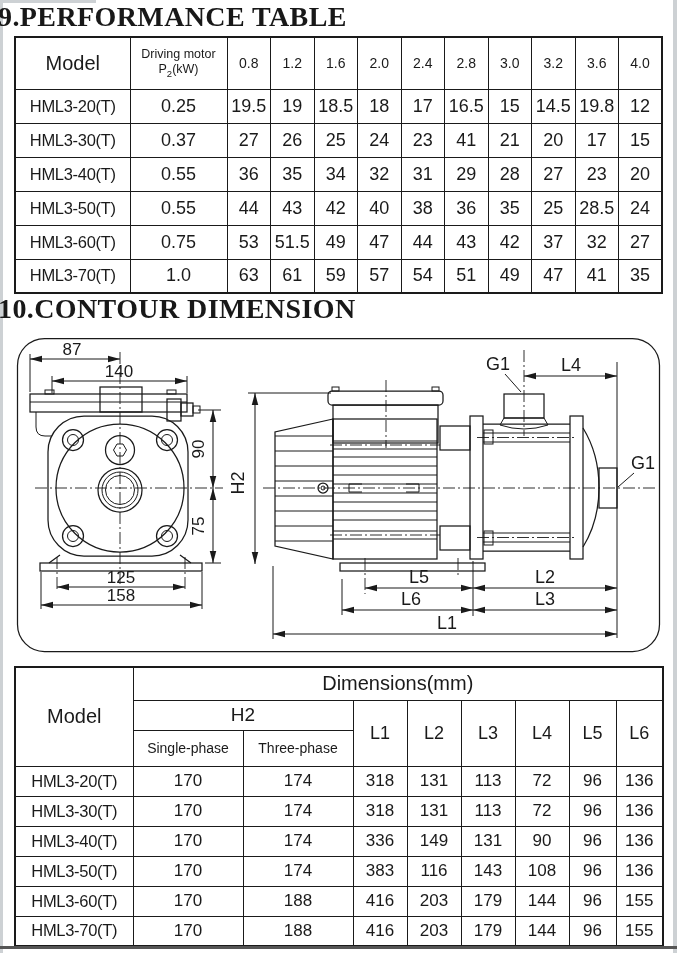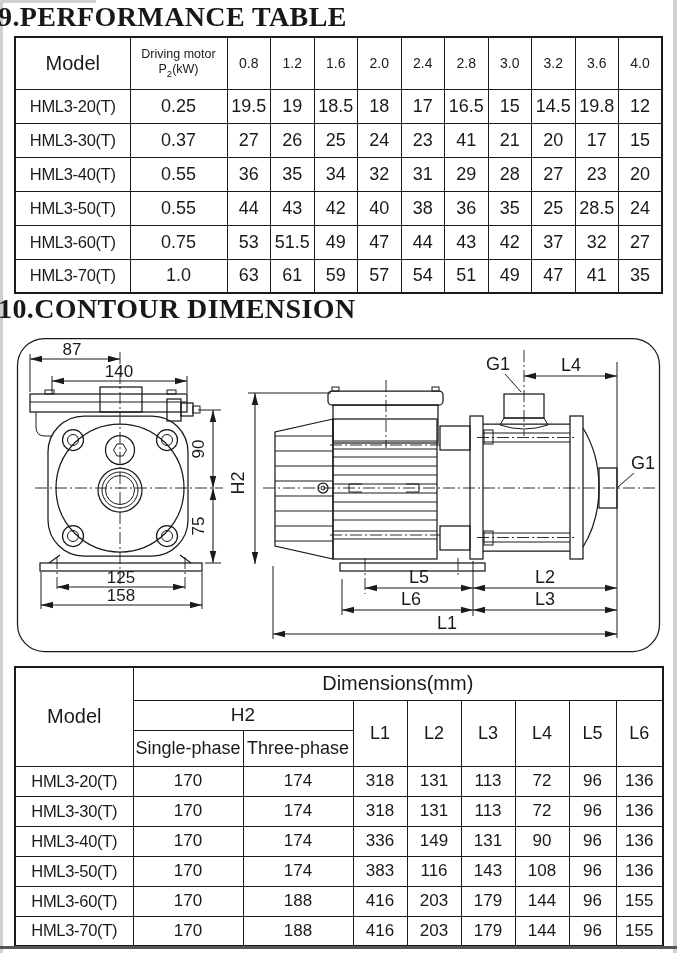--- a/index.html
+++ b/index.html
@@ -37,21 +37,21 @@
   #perf .num{font-size:18px;}
 
   #dimt{top:666px;width:648px;}
   #dimt tr.r1{height:33px;}
   #dimt tr.r2{height:30px;}
   #dimt tr.r3{height:36px;}
   #dimt tr.drow{height:30px;}
   #dimt .model-hdr{font-size:20px;}
   #dimt .dims-hdr{font-size:20px;margin-left:47px;}
   #dimt .h2-hdr{font-size:19px;}
-  #dimt .phase{font-size:18px;}
+  #dimt .phase{font-size:14px;}
   #dimt .lcol{font-size:18px;}
   #dimt .model{font-size:16.5px;letter-spacing:-0.3px;}
   #dimt .num{font-size:17px;}
 
   #drawing{position:absolute;left:15px;top:336px;}
   #drawing *{vector-effect:none;}
   .ln{stroke:#1a1a1a;fill:none;stroke-width:1.25;}
   .thin{stroke:#1a1a1a;fill:none;stroke-width:1;}
   .cl{stroke:#1a1a1a;fill:none;stroke-width:0.9;stroke-dasharray:12 3 2 3;}
   .dsh{stroke:#1a1a1a;fill:none;stroke-width:0.9;stroke-dasharray:12 3 2 3;}

